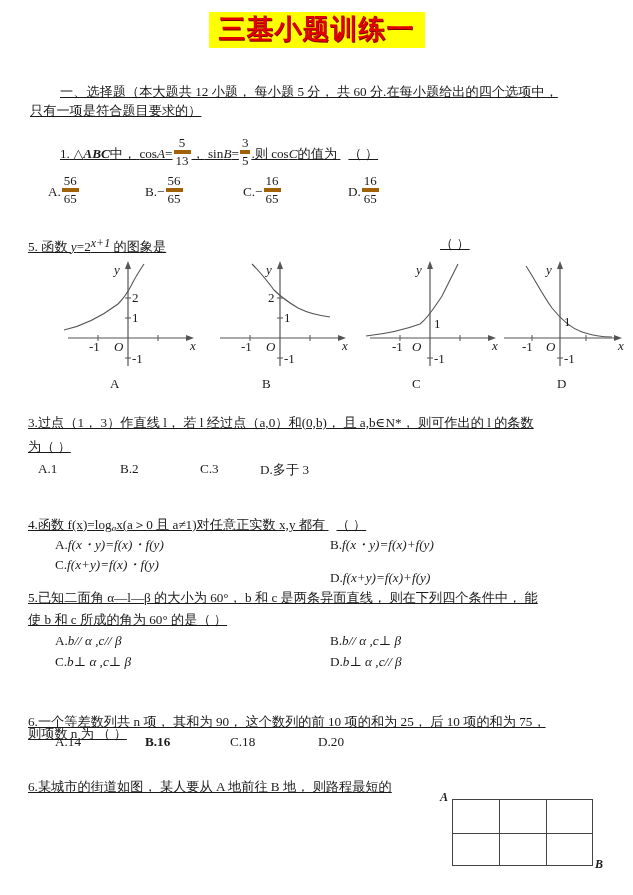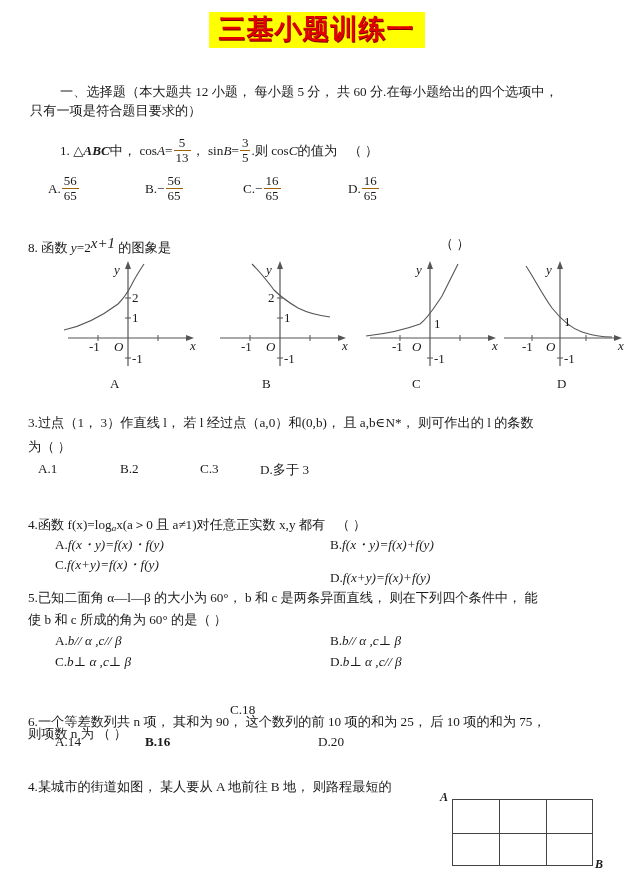--- a/index.html
+++ b/index.html
@@ -35,43 +35,44 @@
     padding: 3px 10px 5px 10px;
     line-height: 1.05;
     text-shadow: 0.5px 0.5px 0 #7a0000;
   }
 
   
   .blk {
     position: absolute;
     font-size: 13.2px;
     line-height: 19px;
+    text-decoration: underline;
   }
   .q-line { white-space: nowrap; }
   .indent { text-indent: 30px; }
 
   .it { font-style: italic; }
   .bf { font-weight: bold; }
   .sub { font-size: 9px; vertical-align: -2px; }
-  .sup { font-size: 15px; vertical-align: 4px; }
+  .sup { font-size: 12px; vertical-align: 4px; }
 
   
   .frac {
     display: inline-block;
     vertical-align: -7px;
     text-align: center;
     line-height: 1.05;
     margin: 0 1px;
   }
   .frac .num { display: block; font-size: 13px; padding: 0 2px; }
   .frac .den {
     display: block;
     font-size: 13px;
     padding: 0 2px;
-    border-top: 1px solid #a16207;
+    border-top: 4px solid #a16207;
   }
 
   
   .opt-row { position: absolute; font-size: 13.2px; }
 
   
   .graph {
     position: absolute;
     width: 150px;
     height: 112px;
@@ -139,21 +140,21 @@
   <span>B.</span><span>−</span><span class="frac"><span class="num">56</span><span class="den">65</span></span>
 </div>
 <div class="opt-row" style="left:243px; top:174px;">
   <span>C.</span><span>−</span><span class="frac"><span class="num">16</span><span class="den">65</span></span>
 </div>
 <div class="opt-row" style="left:348px; top:174px;">
   <span>D.</span><span></span><span class="frac"><span class="num">16</span><span class="den">65</span></span>
 </div>
 
 <div class="blk q-line" style="left:28px; top:234px;">
-  <span>8. 函数 </span><span class="it">y</span><span>=2</span><span class="sup it">x+1</span><span> 的图象是</span>
+  <span>5. 函数 </span><span class="it">y</span><span>=2</span><span class="sup it">x+1</span><span> 的图象是</span>
 </div>
 <div class="blk" style="left:440px; top:234px;">（    ）</div>
 
 <div class="graph" style="left:60px; top:258px;">
   <svg width="150" height="112" viewBox="0 0 150 112">
     <line x1="8" y1="80" x2="128" y2="80" stroke="#555" stroke-width="1.2"></line>
     <polygon points="134,80 126,77 126,83" fill="#555"></polygon>
     <line x1="68" y1="108" x2="68" y2="10" stroke="#555" stroke-width="1.2"></line>
     <polygon points="68,3 65,11 71,11" fill="#555"></polygon>
     <line x1="38" y1="77" x2="38" y2="83" stroke="#555" stroke-width="1"></line>
@@ -272,24 +273,24 @@
   <span>C.</span><span class="it">b⊥ α ,c⊥ β</span>
 </div>
 <div class="opt-row" style="left:330px; top:654px;">
   <span>D.</span><span class="it">b⊥ α ,c// β</span>
 </div>
 
 <div class="blk" style="left:28px; top:712px; width:600px;">6.一个等差数列共 n 项， 其和为 90， 这个数列的前 10 项的和为 25， 后 10 项的和为 75，</div>
 <div class="blk" style="left:28px; top:724px;">则项数 n 为    （   ）</div>
 <div class="opt-row" style="left:55px; top:734px;">A.14</div>
 <div class="opt-row" style="left:145px; top:734px;font-weight:bold;">B.16</div>
-<div class="opt-row" style="left:230px; top:702px;text-align:center;">C.18</div>
+<div class="opt-row" style="left:230px; top:734px;text-align:center;">C.18</div>
 <div class="opt-row" style="left:318px; top:734px;">D.20</div>
 
-<div class="blk" style="left:28px; top:777px; width:600px;">4.某城市的街道如图， 某人要从 A 地前往 B 地， 则路程最短的</div>
+<div class="blk" style="left:28px; top:777px; width:600px;">6.某城市的街道如图， 某人要从 A 地前往 B 地， 则路程最短的</div>
 
 <div id="street-grid">
   <div class="vline" style="left:46px;"></div>
   <div class="vline" style="left:93px;"></div>
   <div class="hline" style="top:33px;"></div>
 </div>
 <div class="grid-pt-label" style="left:440px; top:790px;">A</div>
 <div class="grid-pt-label" style="left:595px; top:857px;">B</div>
 
 </body></html>

